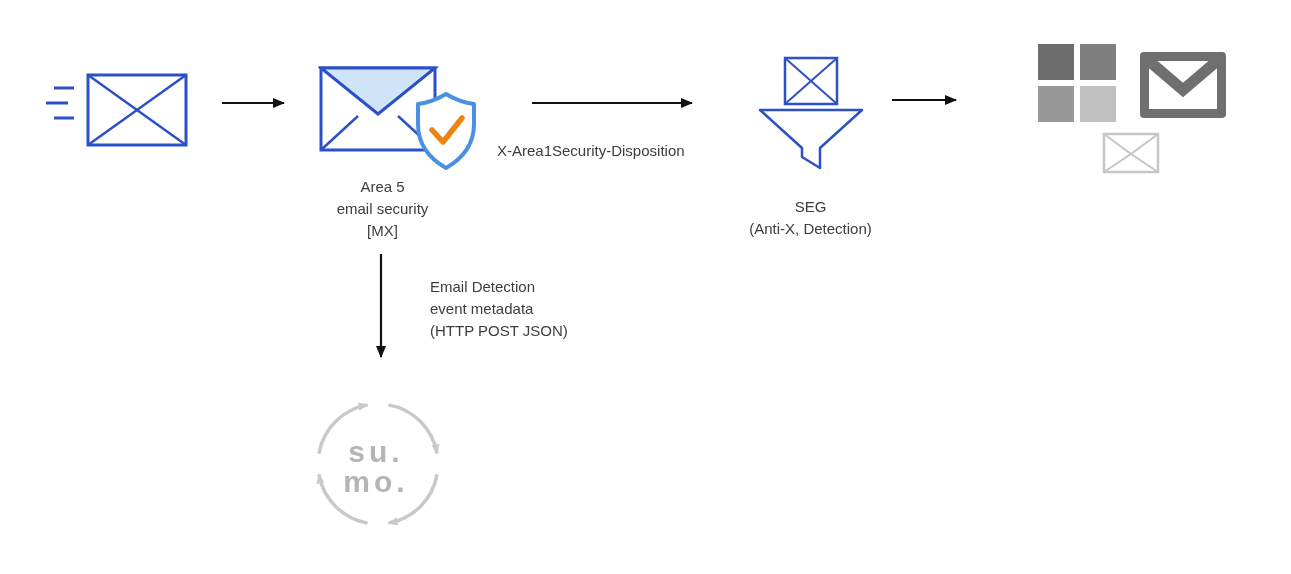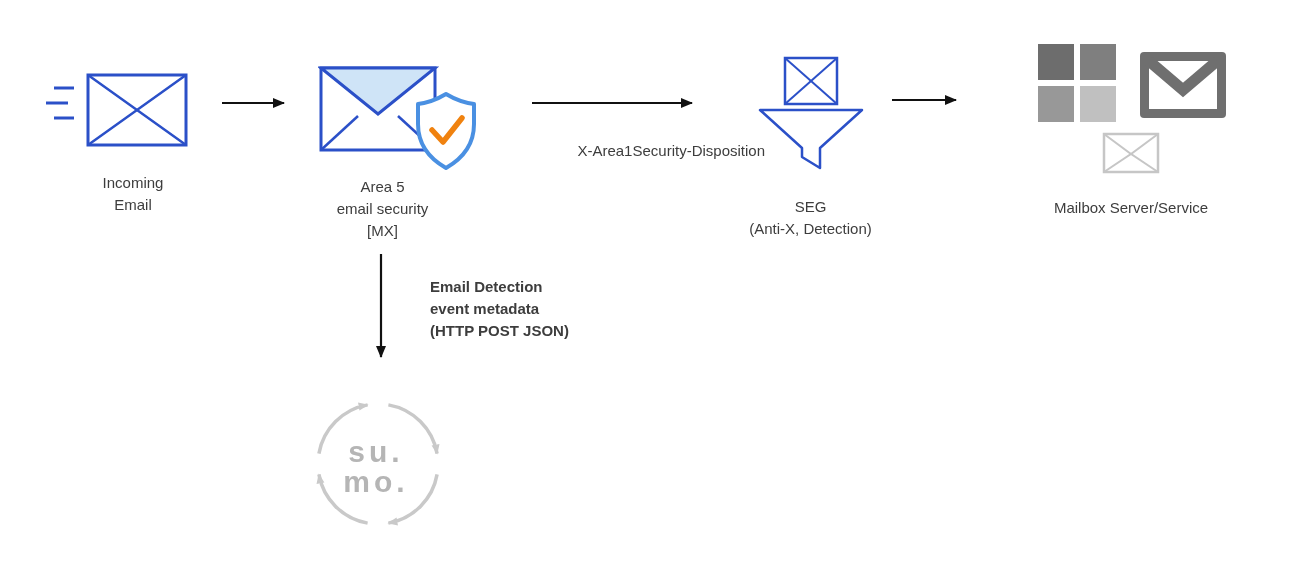--- a/index.html
+++ b/index.html
@@ -24,22 +24,20 @@
   <svg class="abs" style="left:44px;top:70px;" width="148" height="80">
     <g>
       <line x1="10" y1="18" x2="30" y2="18" stroke="#2b50c8" stroke-width="3"></line>
       <line x1="2" y1="33" x2="24" y2="33" stroke="#2b50c8" stroke-width="3"></line>
       <line x1="10" y1="48" x2="30" y2="48" stroke="#2b50c8" stroke-width="3"></line>
     </g>
     <rect x="44" y="5" width="98" height="70" fill="#ffffff" stroke="#2b50c8" stroke-width="3"></rect>
     <polyline points="44,5 93,40 142,5" fill="none" stroke="#2b50c8" stroke-width="2.5"></polyline>
     <polyline points="44,75 93,40 142,75" fill="none" stroke="#2b50c8" stroke-width="2.5"></polyline>
   </svg>
-  <div class="label" style="left:58px;top:172px;width:150px;">Incoming
-Email</div>
 
   <svg class="abs" style="left:220px;top:93px;" width="78" height="20">
     <defs>
       <marker id="ah1" markerWidth="14" markerHeight="12" refX="11" refY="5" orient="auto" markerUnits="userSpaceOnUse">
         <path d="M0,0 L12,5 L0,10 Z" fill="#111111"></path>
       </marker>
     </defs>
     <line x1="2" y1="10" x2="64" y2="10" stroke="#111111" stroke-width="2.2" marker-end="url(#ah1)"></line>
   </svg>
 
@@ -58,21 +56,21 @@
 [MX]</div>
 
   <svg class="abs" style="left:530px;top:93px;" width="178" height="20">
     <defs>
       <marker id="ah2" markerWidth="14" markerHeight="12" refX="11" refY="5" orient="auto" markerUnits="userSpaceOnUse">
         <path d="M0,0 L12,5 L0,10 Z" fill="#111111"></path>
       </marker>
     </defs>
     <line x1="2" y1="10" x2="162" y2="10" stroke="#111111" stroke-width="2.2" marker-end="url(#ah2)"></line>
   </svg>
-  <div class="label" style="left:497px;top:140px;width:240px;text-align:right;margin-left:28px;">X-Area1Security-Disposition</div>
+  <div class="label" style="left:497px;top:140px;width:240px;text-align:left;">X-Area1Security-Disposition</div>
 
   <svg class="abs" style="left:757px;top:56px;" width="110" height="120">
     <rect x="28" y="2" width="52" height="46" fill="#ffffff" stroke="#2b50c8" stroke-width="2.5"></rect>
     <line x1="28" y1="2" x2="54" y2="25" stroke="#2b50c8" stroke-width="2"></line>
     <line x1="80" y1="2" x2="54" y2="25" stroke="#2b50c8" stroke-width="2"></line>
     <line x1="28" y1="48" x2="54" y2="25" stroke="#2b50c8" stroke-width="2"></line>
     <line x1="80" y1="48" x2="54" y2="25" stroke="#2b50c8" stroke-width="2"></line>
     <path d="M3,54 L105,54 L63,92 L63,112 L45,101 L45,92 Z" fill="none" stroke="#2b50c8" stroke-width="2.5" stroke-linejoin="round"></path>
   </svg>
   <div class="label" style="left:728px;top:196px;width:165px;">SEG
@@ -96,31 +94,30 @@
   <svg class="abs" style="left:1140px;top:52px;" width="86" height="70">
     <rect x="0" y="0" width="86" height="66" rx="4" fill="#6f6f6f"></rect>
     <rect x="9" y="9" width="68" height="48" fill="#ffffff"></rect>
     <polyline points="9,9 43,38 77,9" fill="none" stroke="#6f6f6f" stroke-width="11"></polyline>
   </svg>
   <svg class="abs" style="left:1102px;top:132px;" width="58" height="42">
     <rect x="2" y="2" width="54" height="38" fill="#ffffff" stroke="#c6c6c6" stroke-width="2.5"></rect>
     <polyline points="2,2 29,22 56,2" fill="none" stroke="#c6c6c6" stroke-width="2"></polyline>
     <polyline points="2,40 29,22 56,40" fill="none" stroke="#c6c6c6" stroke-width="2"></polyline>
   </svg>
-  <div class="label" style="left:1018px;top:197px;width:226px;">Mailbox Server/Service</div>
 
   <svg class="abs" style="left:371px;top:254px;" width="20" height="118">
     <defs>
       <marker id="ah4" markerWidth="14" markerHeight="12" refX="11" refY="5" orient="auto" markerUnits="userSpaceOnUse">
         <path d="M0,0 L12,5 L0,10 Z" fill="#111111"></path>
       </marker>
     </defs>
     <line x1="10" y1="0" x2="10" y2="103" stroke="#111111" stroke-width="2.2" marker-end="url(#ah4)"></line>
   </svg>
-  <div class="label left-align" style="left:430px;top:276px;width:210px;font-weight:bold;">Email Detection
+  <div class="label left-align" style="left:430px;top:276px;width:210px;">Email Detection
 event metadata
 (HTTP POST JSON)</div>
 
   <svg class="abs" style="left:312px;top:398px;" width="132" height="132">
     <defs>
       <marker id="sumoArrow" markerWidth="12" markerHeight="10" refX="9" refY="4" orient="auto" markerUnits="userSpaceOnUse">
         <path d="M0,0 L10,4 L0,8 Z" fill="#c9c9c9"></path>
       </marker>
     </defs>
     <g>

